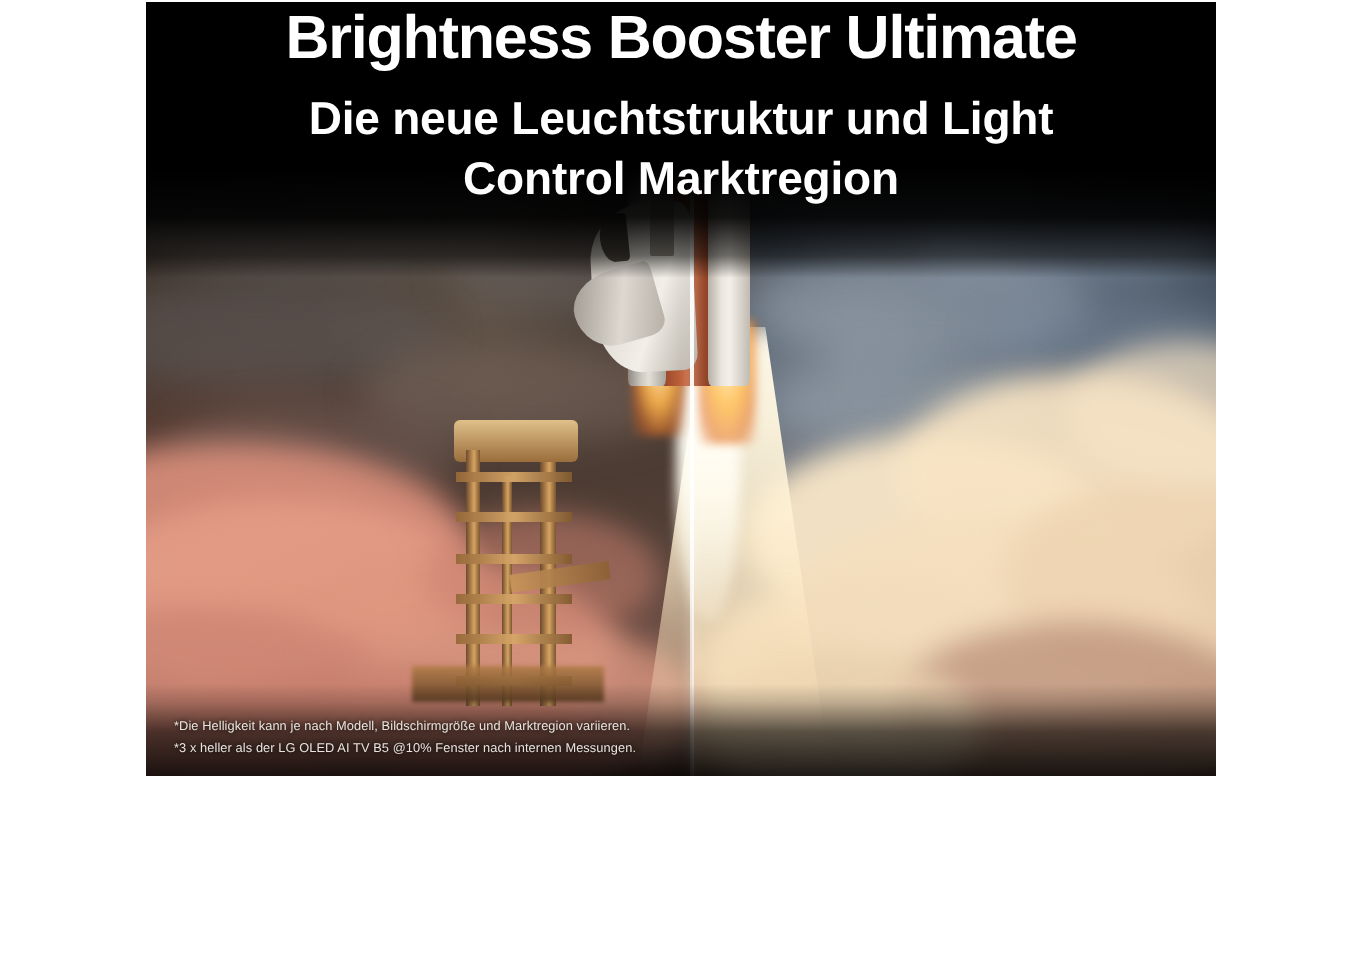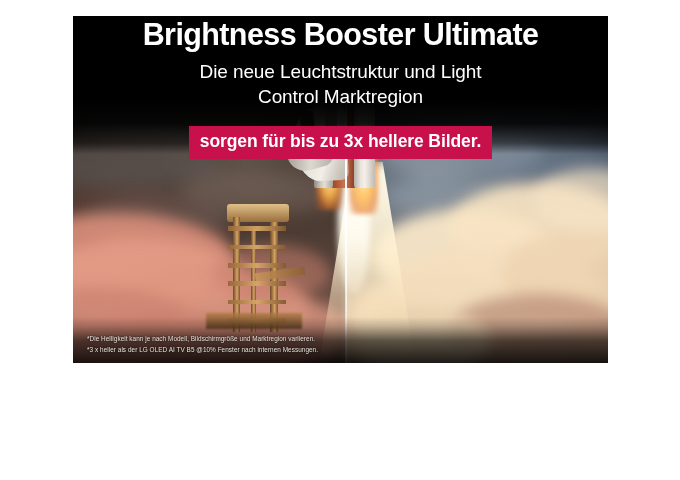--- a/index.html
+++ b/index.html
@@ -19,23 +19,23 @@
     position: relative;
     width: 680px;
     height: 480px;
     background: #ffffff;
   }
 
   
   .banner {
     position: absolute;
     left: 73px;
-    top: 16px;
+    top: 1px;
     width: 535px;
-    height: 347px;
+    height: 387px;
     overflow: hidden;
     background: #8b5cf6;
   }
 
   
   .photo {
     position: absolute;
     inset: 0;
     overflow: hidden;
   }
@@ -361,22 +361,22 @@
     font-weight: 700;
     letter-spacing: -0.6px;
     line-height: 1.0;
     margin-top: 3px;
     white-space: nowrap;
   }
   .subhead {
     margin: 17px;
     padding: 0;
     margin-top: 9px;
-    font-size: 19px;
-    font-weight: 400;
+    font-size: 23px;
+    font-weight: 700;
     line-height: 1.33;
     letter-spacing: -0.1px;
   }
   .highlight-wrap {
     margin-top: 6px;
     display: flex;
     justify-content: center;
   }
   .highlight {
     display: inline-block;
@@ -486,23 +486,20 @@
       <div class="scrim-top"></div>
       <div class="scrim-bottom"></div>
     </div>
 
     <div class="copy">
       <h1 class="headline">Brightness Booster Ultimate</h1>
       <p class="subhead">
         <span>Die neue Leuchtstruktur und Light</span><br>
         <span>Control Marktregion</span>
       </p>
-      <div class="highlight-wrap">
-        <span class="highlight">sorgen für bis zu 3x hellere Bilder.</span>
-      </div>
     </div>
 
     <div class="footnotes">
       <div class="footnote">*Die Helligkeit kann je nach Modell, Bildschirmgröße und Marktregion variieren.</div>
       <div class="footnote">*3 x heller als der LG OLED AI TV B5 @10% Fenster nach internen Messungen.</div>
     </div>
 
   </div>
 </div>
 

